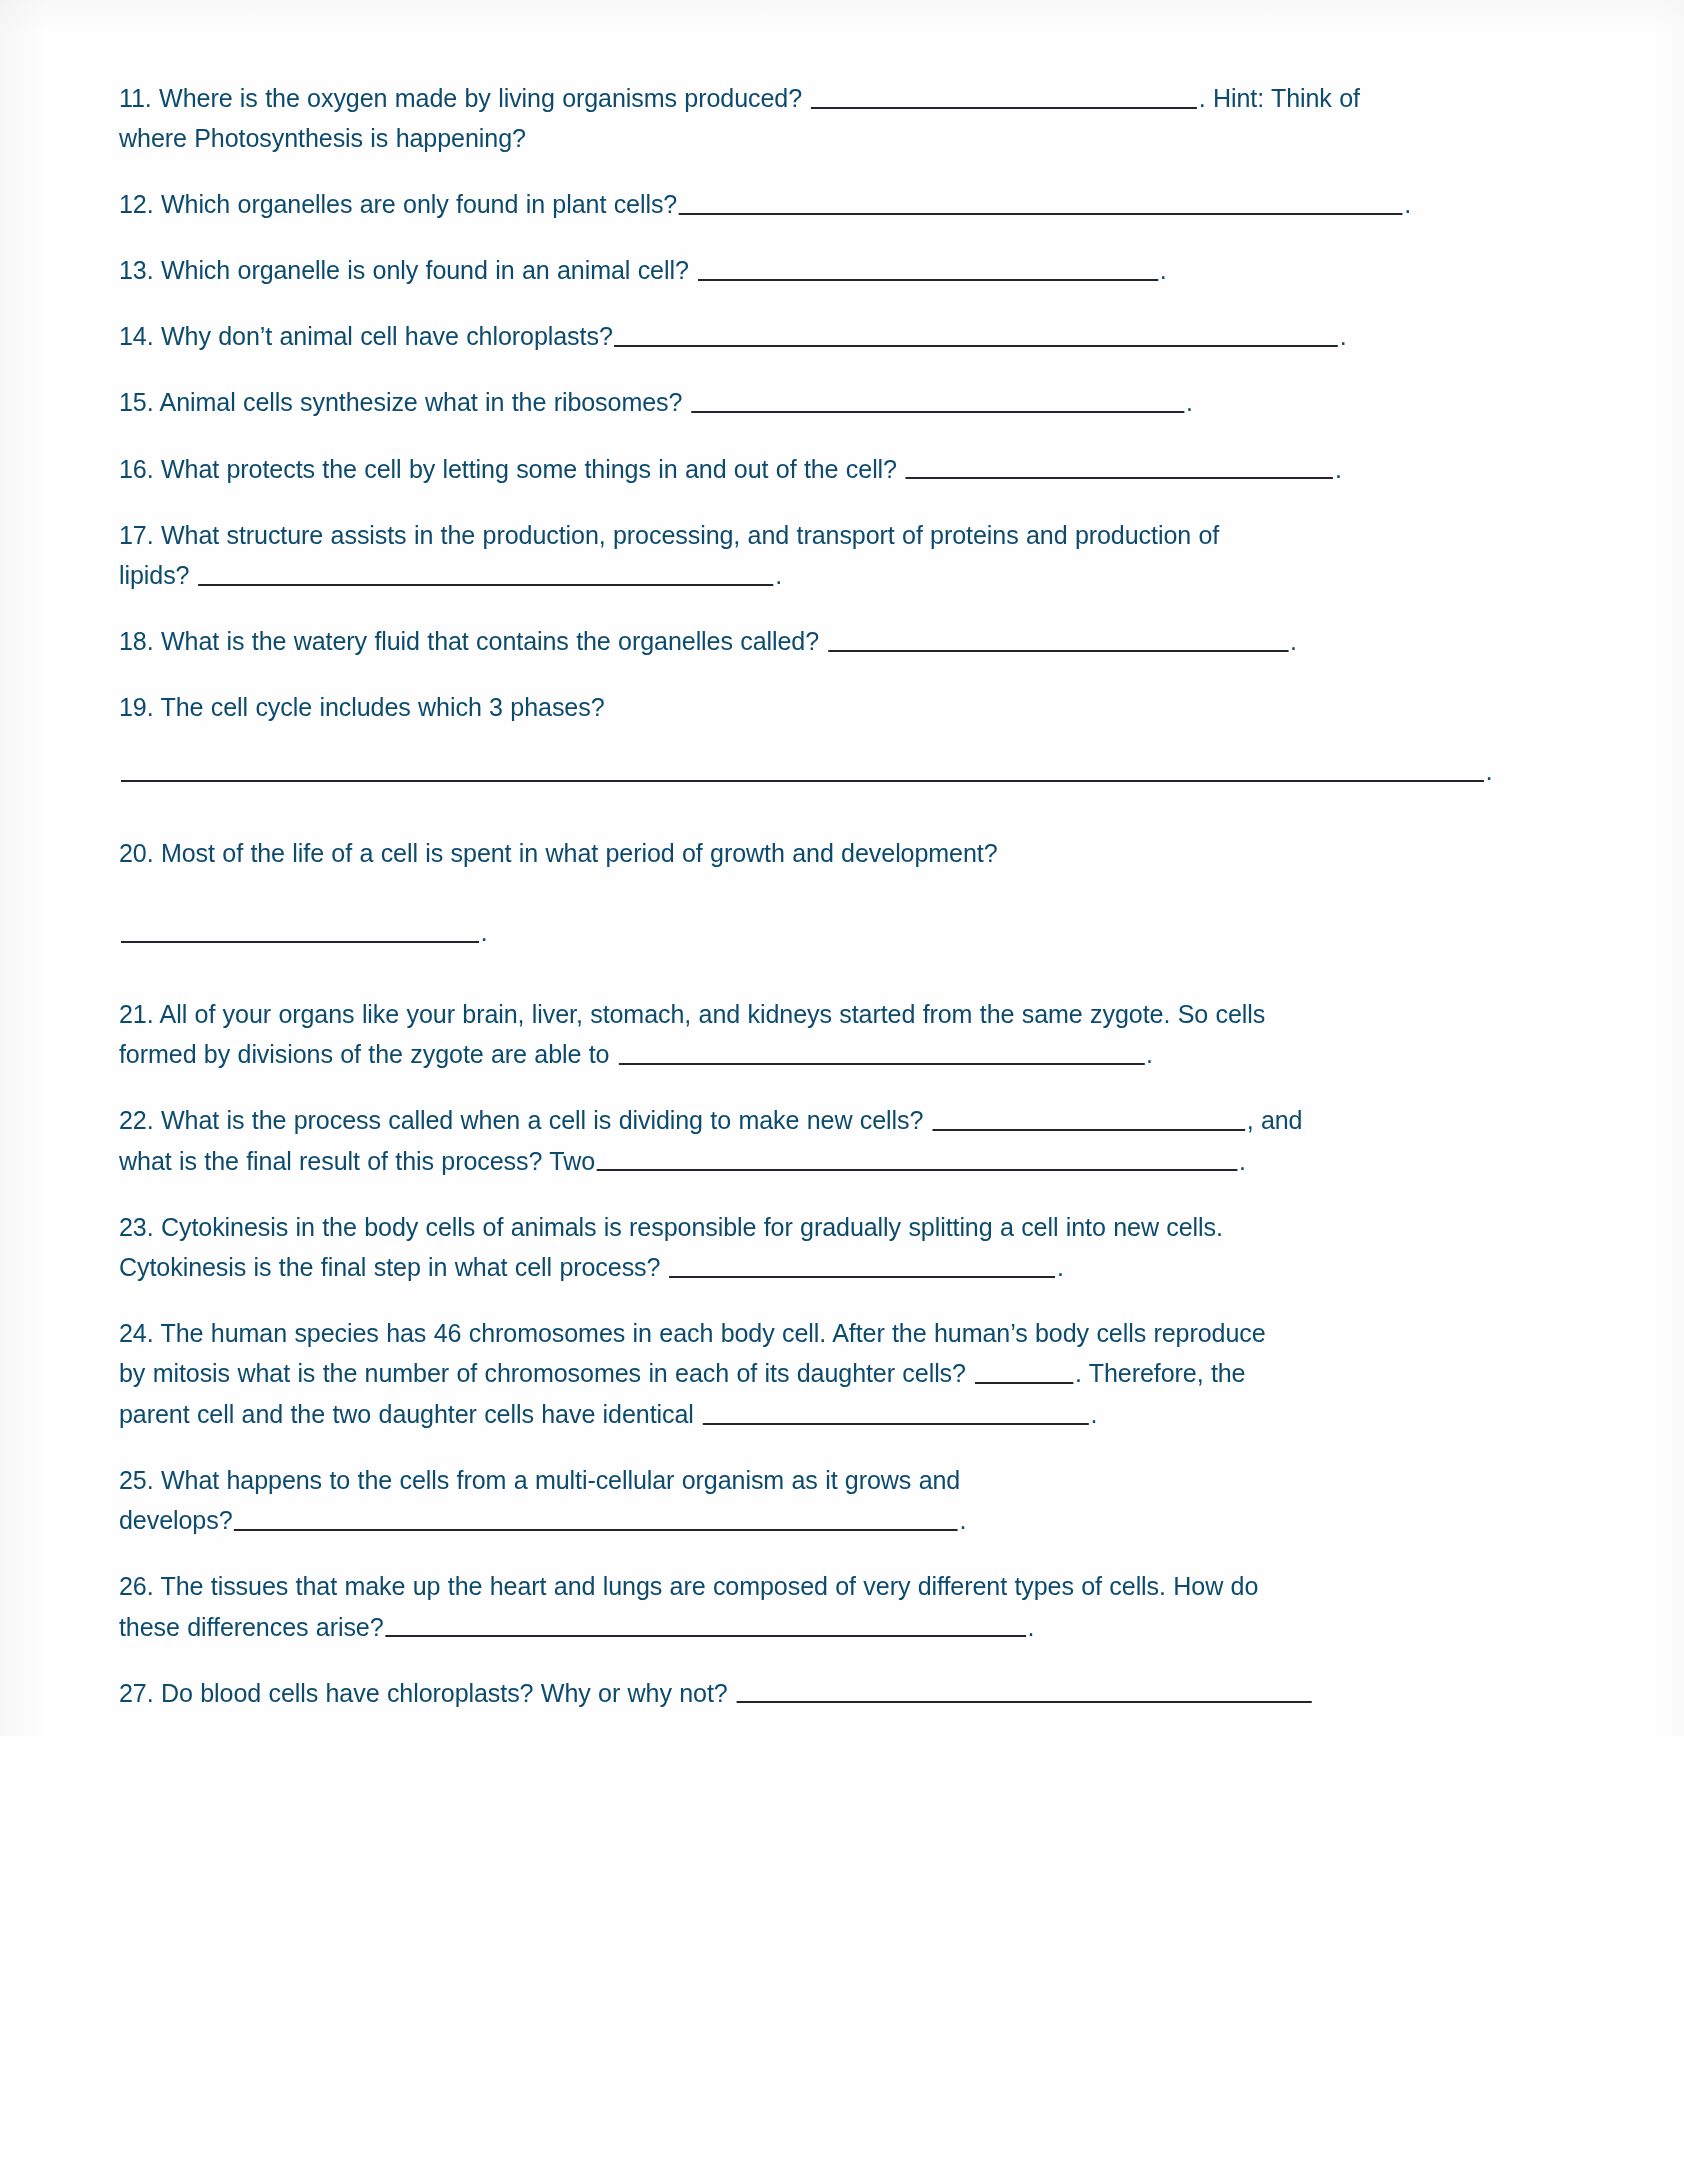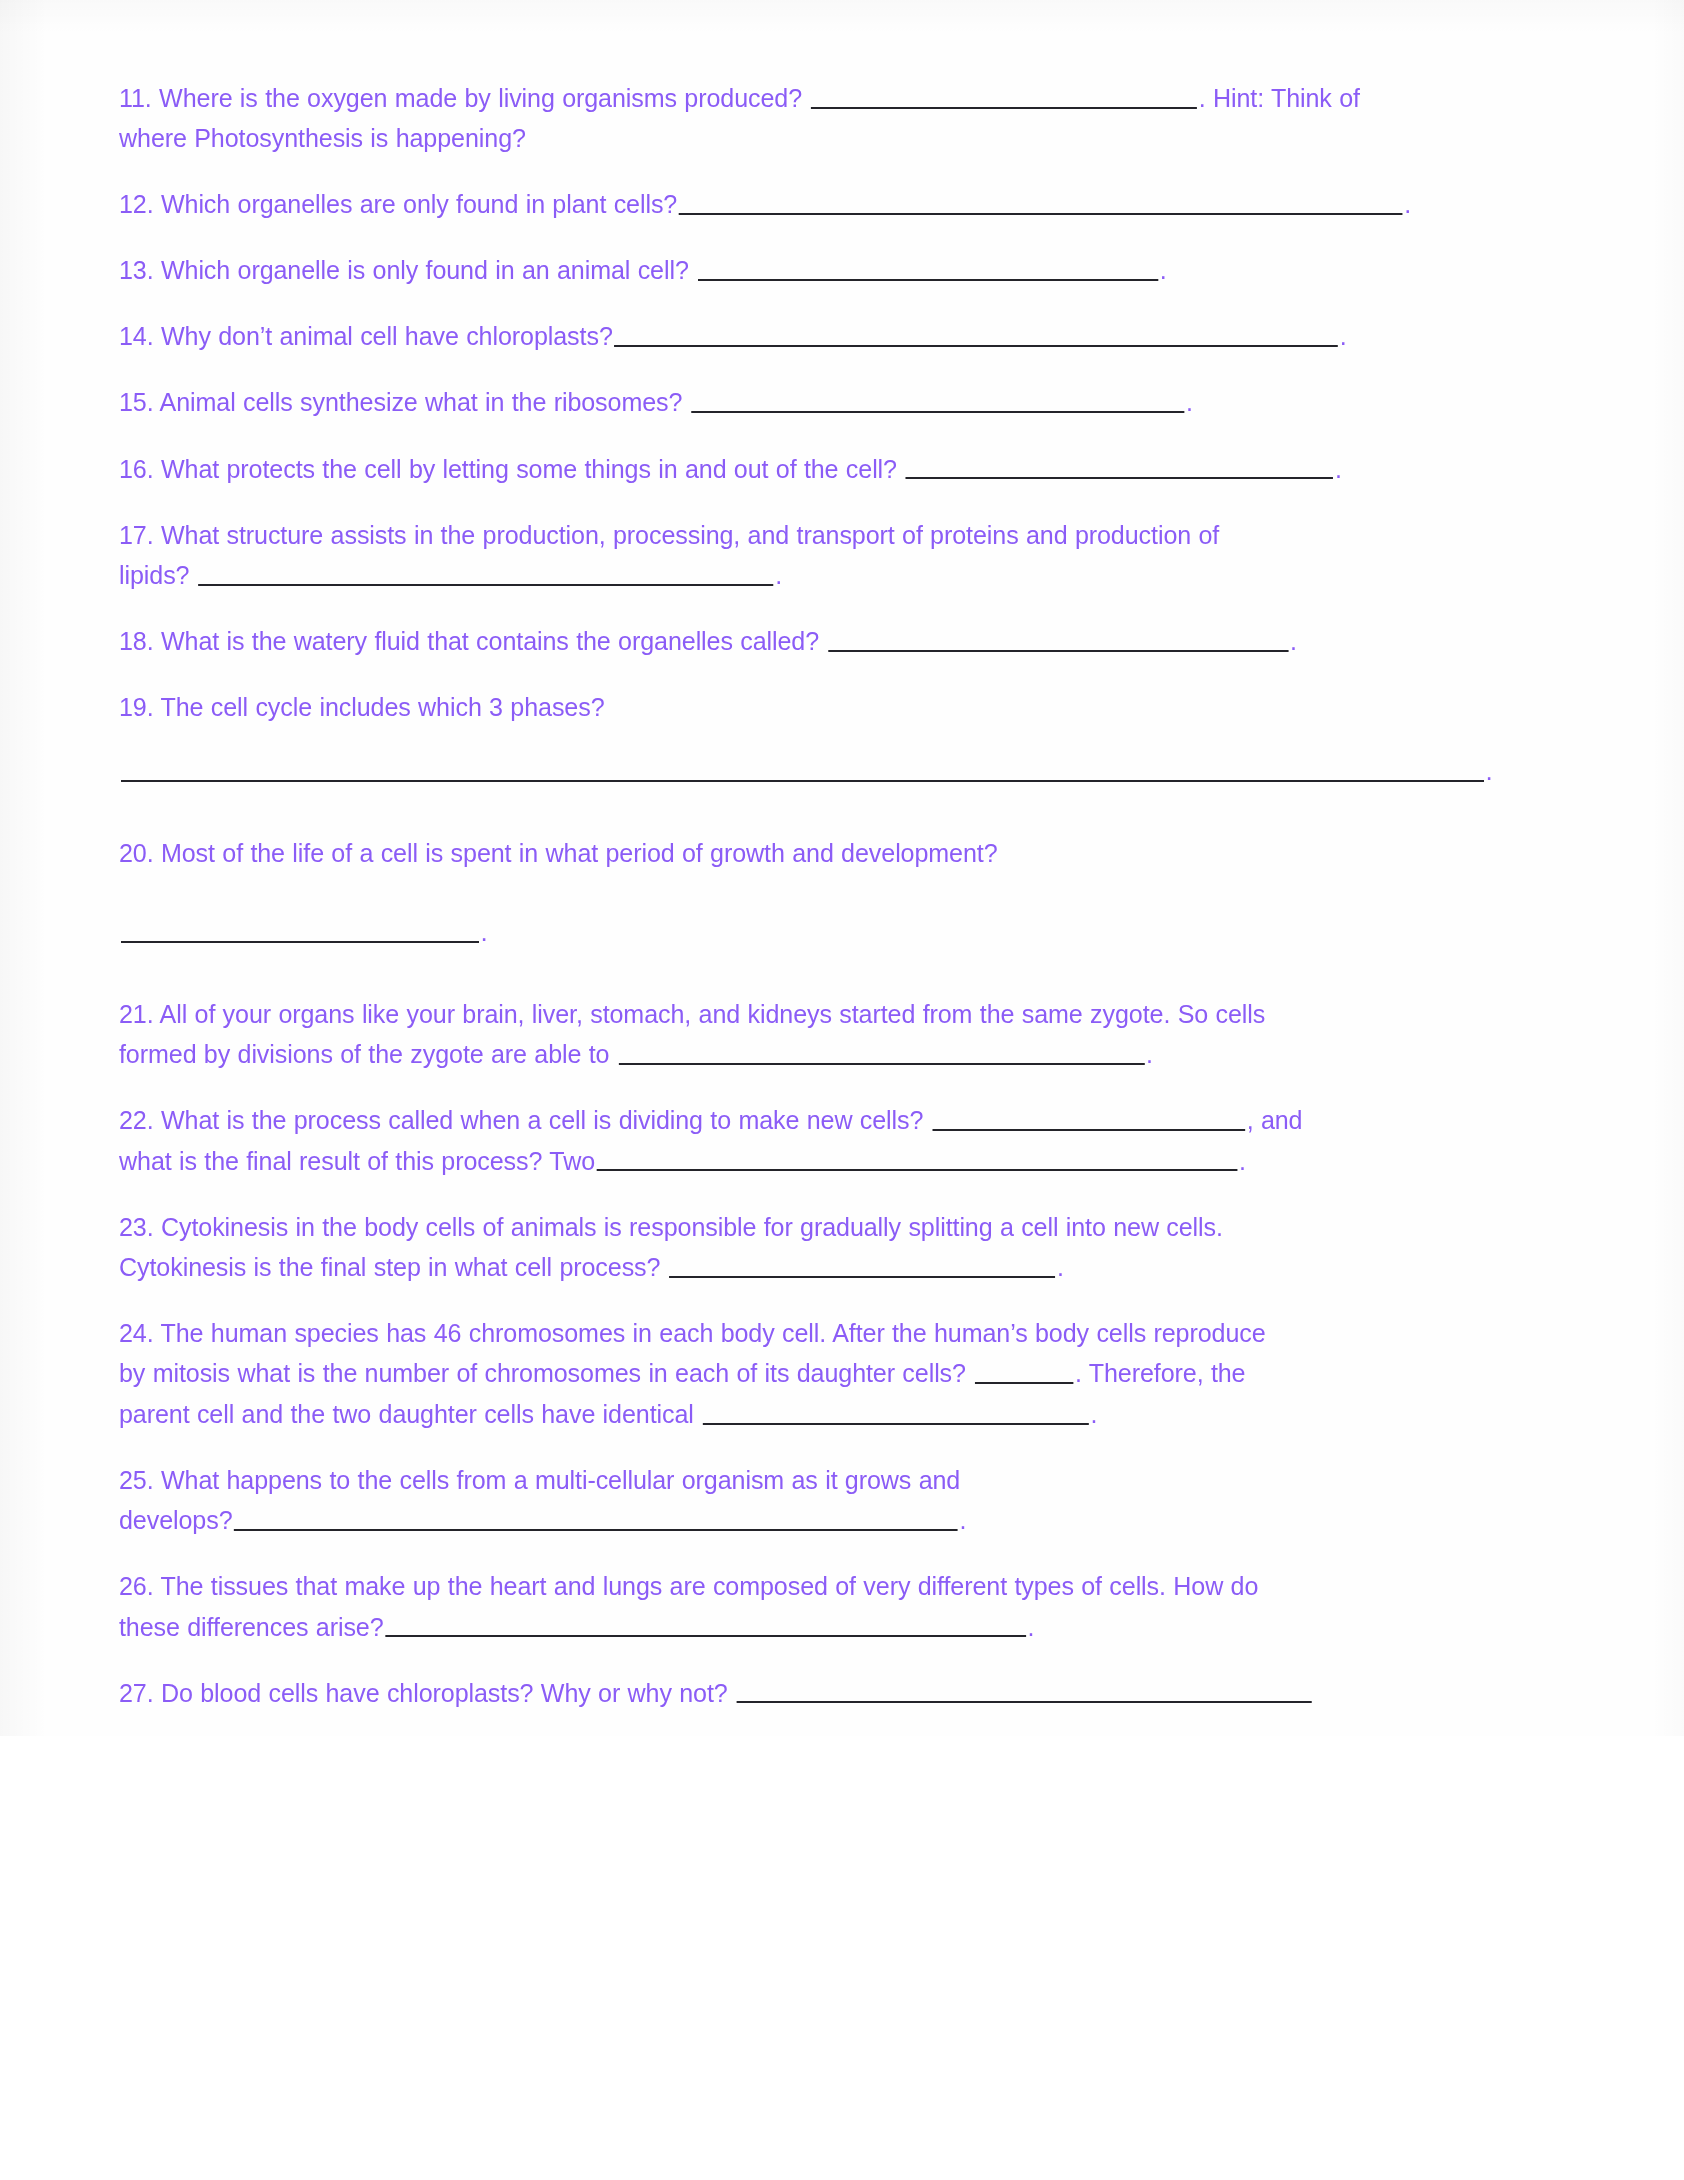--- a/index.html
+++ b/index.html
@@ -9,21 +9,21 @@
     background: #ffffff;
   }
 
   .page {
     position: relative;
     width: 1685px;
     height: 1736px;
     background: #fefefe;
     overflow: hidden;
     font-family: "Liberation Sans", "DejaVu Sans", sans-serif;
-    color: #8b5cf6;
+    color: #0c4a6e;
   }
 
   
   .scan-tint {
     position: absolute;
     inset: 0;
     pointer-events: none;
     background:
       linear-gradient(90deg, rgba(0,0,0,0.028) 0px, rgba(0,0,0,0.0) 47px),
       linear-gradient(180deg, rgba(0,0,0,0.018) 0px, rgba(0,0,0,0.0) 34px),

